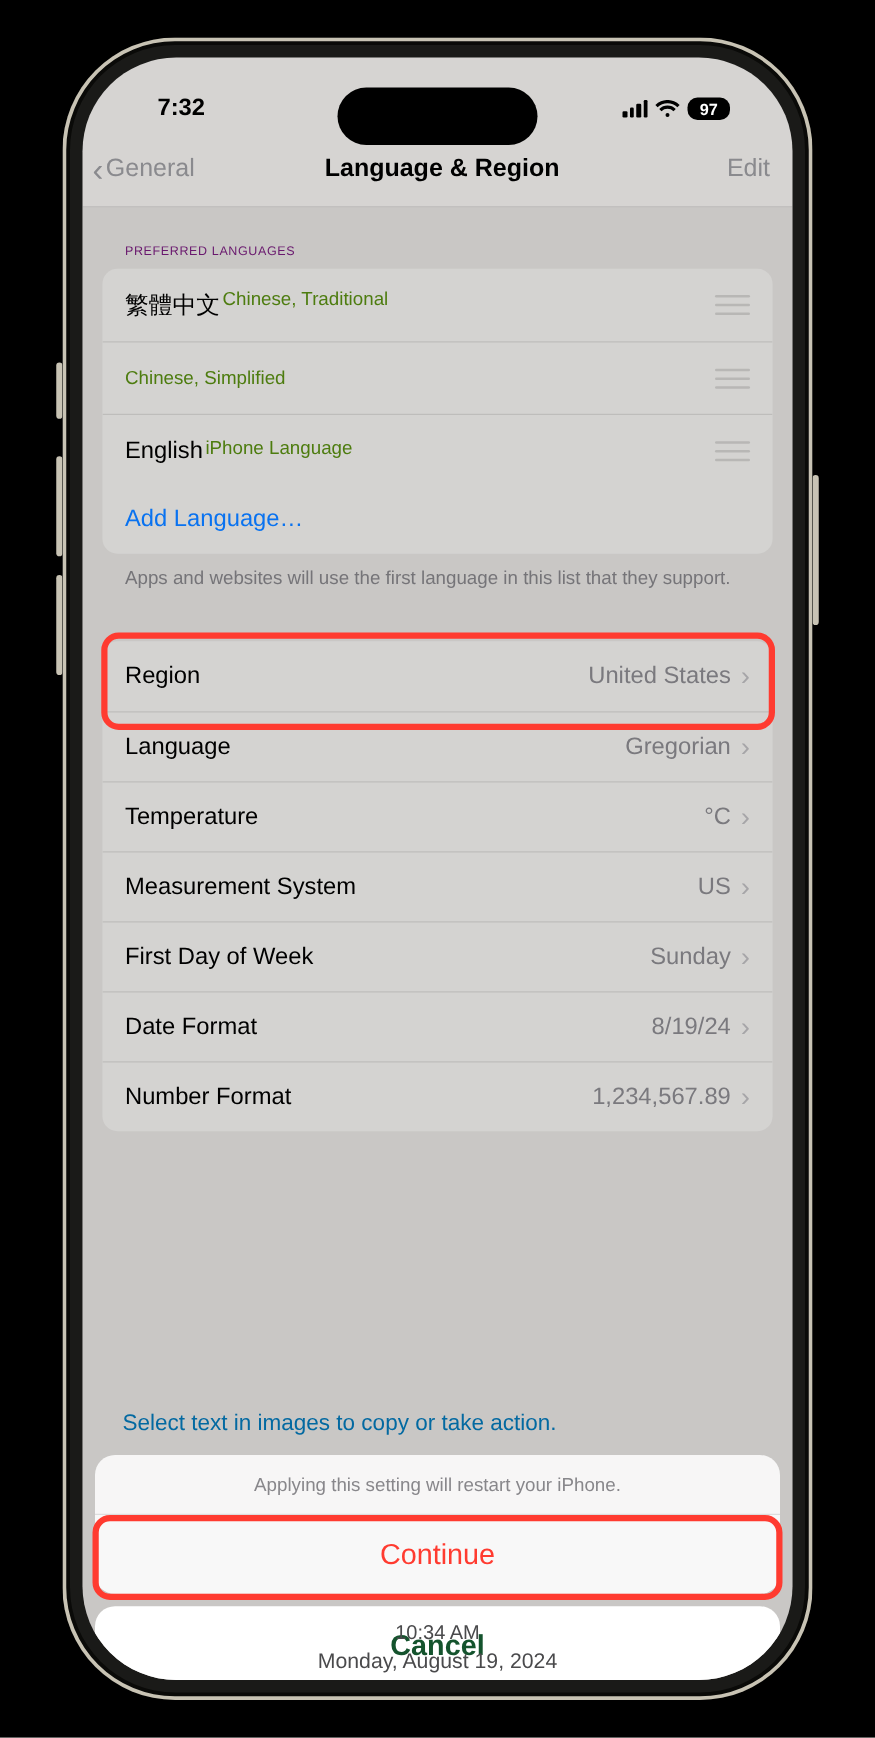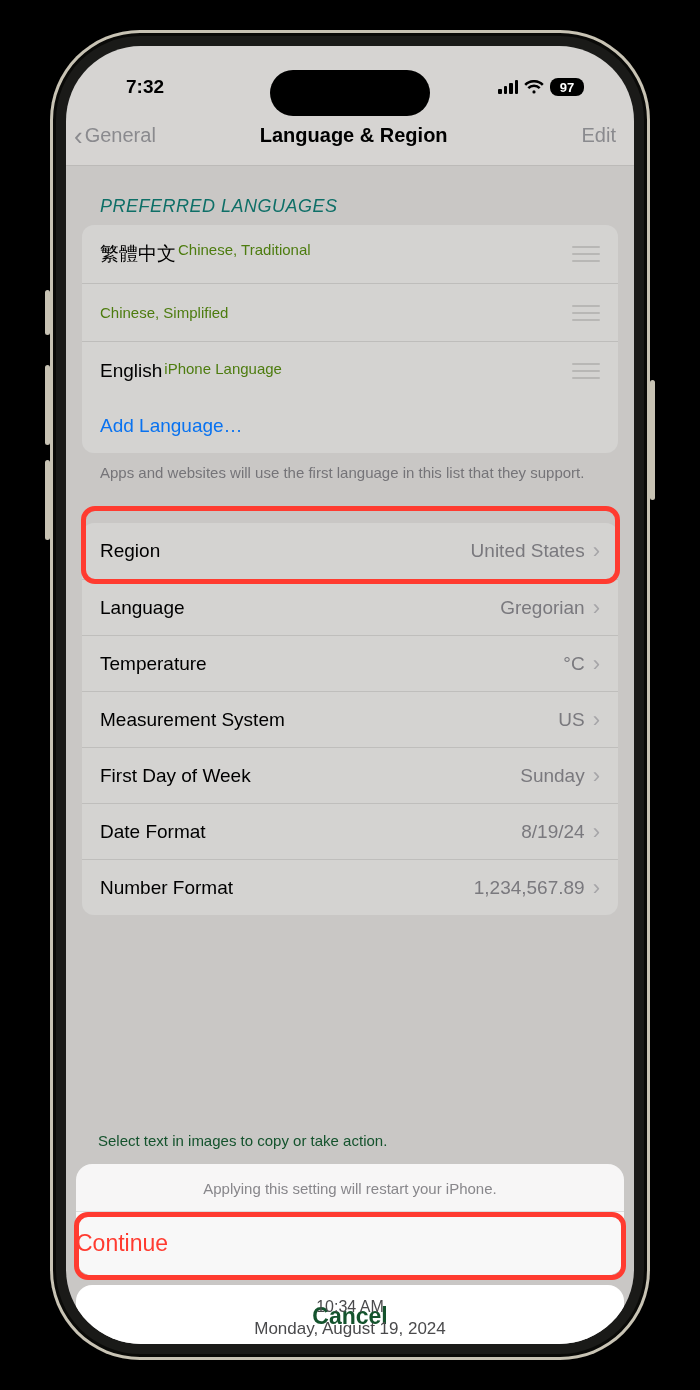--- a/index.html
+++ b/index.html
@@ -73,24 +73,23 @@
     .back-btn { display: flex; align-items: center; color: #8a8a8e; font-size: 20px; gap: 2px; }
     .back-chev { font-size: 26px; line-height: 1; }
     .nav-title { flex: 1; text-align: center; font-size: 20px; font-weight: 600; color: #000; margin-left: -30px; }
     .edit-btn { color: #8a8a8e; font-size: 20px; }
 
     
     .content { padding: 0 0 0 0; overflow: hidden; position: relative; height: calc(100% - 120px); }
 
     .section-header {
       padding: 30px 34px 8px;
-      font-size: 18px;
-      color: #0f766e;
+      font-size: 10px;
+      color: #701a75;
       letter-spacing: 0.5px;
-      font-style: italic;
     }
     .card {
       margin: 0 16px;
       background: #e2e1df;
       border-radius: 12px;
       overflow: hidden;
     }
     .row {
       display: flex;
       align-items: center;
@@ -152,20 +151,21 @@
       overflow: hidden;
     }
     .sheet-msg {
       text-align: center;
       font-size: 15px;
       color: #88878b;
       padding: 16px 20px 14px;
       border-bottom: 1px solid rgba(0,0,0,0.10);
     }
     .sheet-btn {
+      text-align: center;
       font-size: 23px;
       padding: 18px 0;
       color: #ff3b30;
       background: rgba(248,248,248,0.97);
     }
     .cancel-card {
       margin-top: 10px;
       background: #fff;
       border-radius: 16px;
       text-align: center;
@@ -191,22 +191,22 @@
       color: #4a4a4c;
       font-size: 16px;
       line-height: 1.3;
       pointer-events: none;
     }
     .bottom-preview .line2 { font-size: 17px; }
     .partial-text {
       position: absolute;
       bottom: 195px;
       left: 32px;
-      font-size: 15px;
-      color: #14532d;
+      font-size: 18px;
+      color: #0369a1;
       z-index: 1;
     }
 
     
     .side-btn-r {
       position: absolute; right: 45px; top: 380px; width: 5px; height: 120px;
       background: #c8c3b4; border-radius: 3px;
     }
     .side-btn-l1 { position: absolute; left: 45px; top: 290px; width: 5px; height: 45px; background: #c8c3b4; border-radius: 3px; }
     .side-btn-l2 { position: absolute; left: 45px; top: 365px; width: 5px; height: 80px; background: #c8c3b4; border-radius: 3px; }

